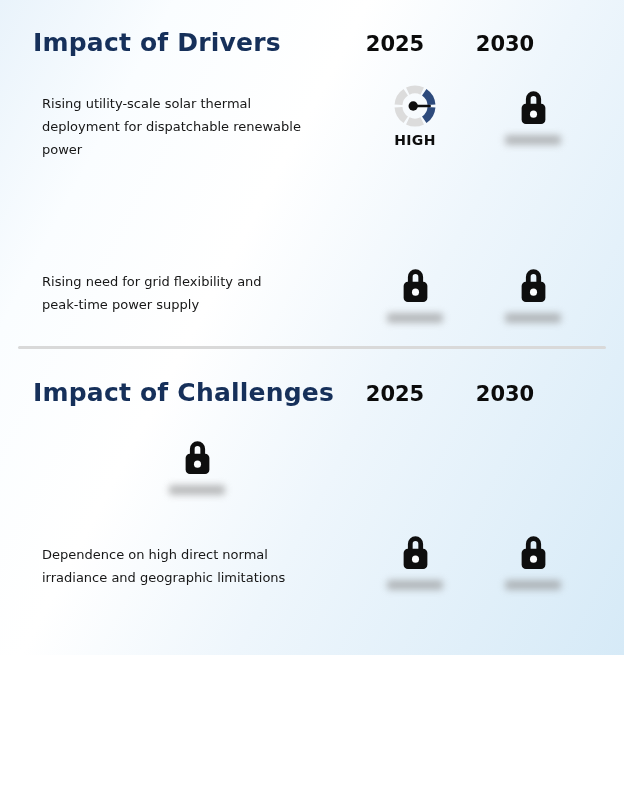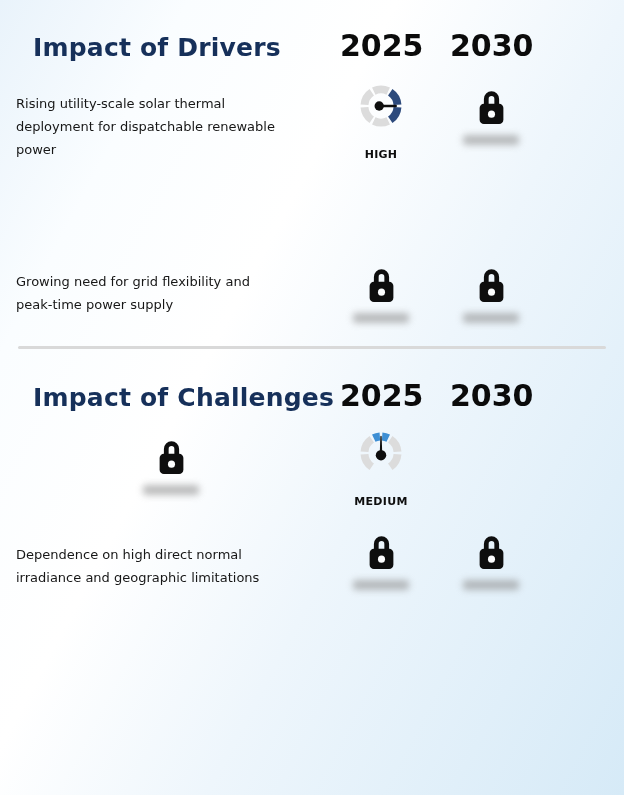--- a/index.html
+++ b/index.html
@@ -2,33 +2,33 @@
 <html><head>
 <meta charset="utf-8">
 <style>
   html,body{margin:0;padding:0;}
   body{
     width:624px;height:795px;
     font-family:"DejaVu Sans","Liberation Sans",sans-serif;
     overflow:hidden;
   }
   .page{
-    position:relative;width:624px;height:795px;overflow:hidden;
+    position:relative;width:624px;height:655px;overflow:hidden;
     background:linear-gradient(118deg,#e9f3fb 0%,#fafdff 18%,#ffffff 38%,#eef6fc 60%,#d6eaf7 100%);
     text-decoration:underline;
   }
   .header-row{position:absolute;left:30px;width:530px;display:grid;grid-template-columns:310px 110px 110px;align-items:baseline;}
   .header-title{font-size:25px;font-weight:bold;color:#16305a;letter-spacing:.2px;margin-left:3px;white-space:nowrap;}
-  .year{font-size:30px;font-weight:bold;color:#0b0b0b;text-align:left;}
-  .content-row{position:absolute;left:16px;width:530px;display:grid;grid-template-columns:310px 110px 110px;align-items:start;}
+  .year{font-size:21px;font-weight:bold;color:#0b0b0b;text-align:center;}
+  .content-row{position:absolute;left:42px;width:530px;display:grid;grid-template-columns:310px 110px 110px;align-items:start;gap:8px;}
   .desc{font-size:13px;line-height:23px;color:#171717;white-space:pre-line;}
   .cell{display:flex;flex-direction:column;align-items:center;}
   .gauge-svg{width:46px;height:46px;}
   .lock-svg{width:27px;height:38px;}
-  .impact-label{font-size:11px;font-weight:bold;color:#0e0e0e;letter-spacing:.3px;margin-top:19px;text-align:right;}
+  .impact-label{font-size:14px;font-weight:bold;color:#0e0e0e;letter-spacing:.3px;margin-top:3px;text-align:right;}
   .redact{width:56px;height:10px;background:#8f8f8f;border-radius:3px;filter:blur(3.5px);opacity:.6;margin-top:9px;}
   .divider{position:absolute;left:18px;width:588px;height:3px;background:#d9d9d9;border-radius:2px;}
   .mt5{margin-top:5px;} .mt8{margin-top:8px;}
   .dmt9{margin-top:9px;} .dmt5{margin-top:5px;} .dmt4{margin-top:4px;}
   .dmt14{margin-top:14px;} .dmt10{margin-top:10px;}
   
   #hdr-drivers{top:28px;} #d-row1{top:83px;} #d-row2{top:172px;} #d-row3{top:266px;}
   #divider{top:346px;}
   #hdr-challenges{top:378px;} #c-row1{top:430px;} #c-row2{top:533px;} #c-row3{top:628px;}
 </style>
@@ -94,21 +94,21 @@
     <div class="cell mt5">
       <svg class="lock-svg" viewBox="0 0 28 40">
           <use href="#sym-lock"></use>
         </svg>
       <div class="redact"></div>
     </div>
   </div>
 
 
   <div class="content-row" id="d-row3">
-    <div class="desc dmt4">Growing need for grid flexibility and
+    <div class="desc dmt4">Rising need for grid flexibility and
 peak-time power supply</div>
     <div class="cell">
       <svg class="lock-svg" viewBox="0 0 28 40">
           <use href="#sym-lock"></use>
         </svg>
       <div class="redact"></div>
     </div>
     <div class="cell">
       <svg class="lock-svg" viewBox="0 0 28 40">
           <use href="#sym-lock"></use>
@@ -125,26 +125,20 @@
     <div class="year">2030</div>
   </div>
 
   <div class="content-row" id="c-row1">
     <div class="cell mt8">
       <svg class="lock-svg" viewBox="0 0 28 40">
           <use href="#sym-lock"></use>
         </svg>
       <div class="redact"></div>
     </div>
-    <div class="cell">
-      <svg class="gauge-svg" viewBox="0 0 64 64">
-          <use href="#sym-gauge-medium"></use>
-        </svg>
-      <div class="impact-label">MEDIUM</div>
-    </div>
   </div>
 
   <div class="content-row" id="c-row2">
     <div class="desc dmt10">Dependence on high direct normal
 irradiance and geographic limitations</div>
     <div class="cell">
       <svg class="lock-svg" viewBox="0 0 28 40">
           <use href="#sym-lock"></use>
         </svg>
       <div class="redact"></div>

